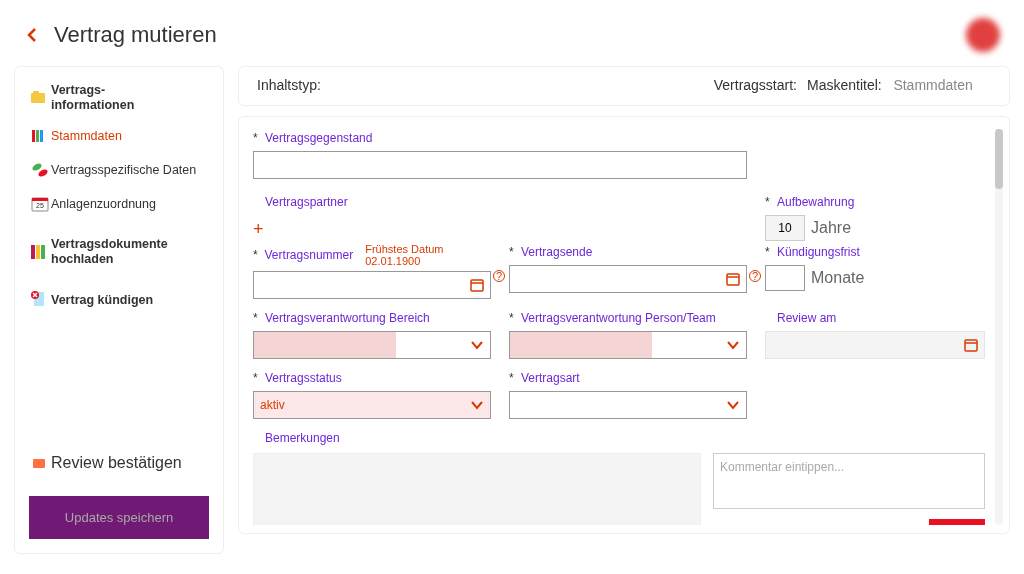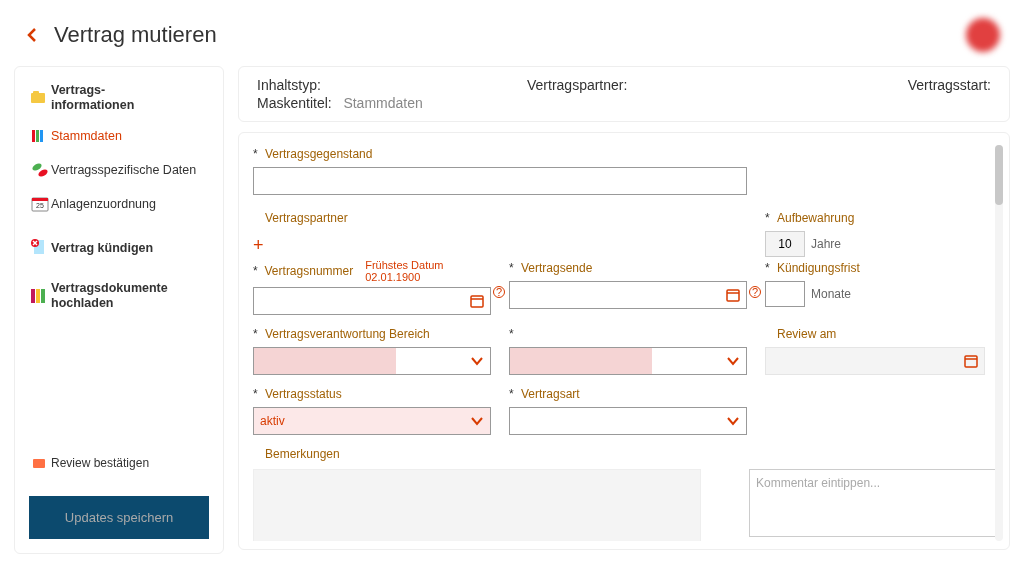--- a/index.html
+++ b/index.html
@@ -11,59 +11,59 @@
 .avatar { margin-left: auto; width: 34px; height: 34px; border-radius: 50%; background: #e14040; filter: blur(3px); }
 .layout { display: flex; gap: 14px; padding: 0 14px; }
 .sidebar { width: 222px; background: #fff; border: 1px solid #eee; border-radius: 6px; padding: 10px 0 14px; display: flex; flex-direction: column; height: 488px; }
 .side-item { display: flex; align-items: center; padding: 6px 14px; cursor: pointer; font-size: 12.5px; color: #333; }
 .side-item.bold { font-weight: 600; font-size: 12.5px; line-height: 1.2; }
 .side-item.active { color: #d83b01; }
 .side-item .icon { width: 22px; height: 22px; display: flex; align-items: center; justify-content: center; flex-shrink: 0; }
 .side-item .label { flex: 1; }
 .side-spacer { flex: 1; }
 .side-footer { padding: 0 0 6px; }
-.side-footer .side-item { font-size: 12px; }
-.save-btn { margin: 10px 14px 0; background: #0c4a6e; color: #a9a9a9; border: none; padding: 14px 10px; font-size: 13px; cursor: default; text-align: center; }
+.side-footer .side-item { font-size: 16px; }
+.save-btn { margin: 10px 14px 0; background: #701a75; color: #a9a9a9; border: none; padding: 14px 10px; font-size: 13px; cursor: default; text-align: center; }
 .main { flex: 1; display: flex; flex-direction: column; gap: 10px; }
 .info-card { border: 1px solid #eee; border-radius: 6px; padding: 10px 18px; display: grid; grid-template-columns: 260px 270px 1fr; font-size: 14px; gap: 2px 10px; }
 .info-label { color: #333; }
 .info-val { color: #888; }
 .form-card { border: 1px solid #eee; border-radius: 6px; padding: 12px 6px 8px 14px; position: relative; height: 418px; display: flex; }
 .form-scroll { flex: 1; overflow-y: auto; padding-right: 10px; }
 .scrollbar-mock { width: 8px; background: #f4f4f4; border-radius: 4px; position: relative; }
 .scrollbar-thumb { position: absolute; top: 0; left: 0; right: 0; height: 60px; background: #c8c8c8; border-radius: 4px; }
 .field-row { display: flex; gap: 18px; margin-bottom: 10px; }
 .field { display: flex; flex-direction: column; position: relative; }
 .field.w-full { width: 494px; }
 .field.w-half { width: 238px; }
 .field.w-right { width: 220px; }
 .field-label-row { display: flex; align-items: center; gap: 6px; font-size: 12px; margin-bottom: 4px; min-height: 18px; }
 .req { color: #333; width: 6px; }
-.field-label { color: #a16207; }
+.field-label { color: #6d28d9; }
 .hint { color: #d83b01; font-size: 11px; margin-left: 6px; }
 .input-wrap { display: flex; align-items: center; position: relative; }
 .help-icon { position: absolute; left: -16px; top: 5px; width: 12px; height: 12px; color: #d83b01; font-size: 11px; border: 1px solid #d83b01; border-radius: 50%; display: flex; align-items: center; justify-content: center; }
 .text-input { width: 100%; height: 28px; border: 1px solid #999; padding: 0 6px; font-size: 12px; background: #fff; }
 .text-input.disabled { background: #f4f4f4; border-color: #e5e5e5; }
 .date-input { padding-right: 28px; }
 .date-icon { position: absolute; right: 4px; top: 4px; width: 20px; height: 20px; display: flex; align-items: center; justify-content: center; }
 .date-icon svg { width: 16px; height: 16px; stroke: #d83b01; fill: none; stroke-width: 1.5; }
 .select-wrap { position: relative; }
 .select-input { width: 100%; height: 28px; border: 1px solid #999; padding: 0 28px 0 6px; font-size: 12px; background: #fff; appearance: none; }
 .select-input.pinkish { background: linear-gradient(to right, #f5d4d4 0%, #f5d4d4 60%, #fff 60%); filter: blur(0.3px); }
 .select-chev { position: absolute; right: 6px; top: 6px; width: 16px; height: 16px; pointer-events: none; }
 .select-chev svg { width: 16px; height: 16px; stroke: #d83b01; stroke-width: 2; fill: none; }
 .small-num { width: 40px; height: 26px; border: 1px solid #ccc; background: #f4f4f4; text-align: center; font-size: 12px; margin-right: 6px; }
-.unit { font-size: 12px; color: #666; }
+.unit { font-size: 16px; color: #666; }
 .partner-row { display: flex; align-items: center; gap: 8px; height: 28px; }
 .plus-icon { color: #d83b01; font-size: 18px; font-weight: 300; }
 .remarks-row { display: flex; gap: 12px; align-items: flex-start; }
 .remarks-area { flex: 1; height: 80px; background: #f4f4f4; border: 1px solid #eee; padding: 6px; font-size: 12px; resize: none; }
 .comment-box { width: 272px; }
-.comment-area { width: 100%; height: 68px; border: 1px solid #ccc; padding: 6px; font-size: 12px; resize: none; margin-left: 36px; }
+.comment-area { width: 100%; height: 56px; border: 1px solid #ccc; padding: 6px; font-size: 12px; resize: none; }
 .comment-area::placeholder { color: #aaa; }
 .submit-btn { margin-top: 6px; margin-left: auto; display: block; background: #e81123; border: none; width: 56px; height: 28px; cursor: pointer; display: flex; align-items: center; justify-content: center; }
 .submit-btn svg { width: 20px; height: 20px; stroke: #fff; stroke-width: 2.5; fill: none; }
 .right-col { display: flex; flex-direction: column; gap: 14px; }
 .two-col { display: flex; gap: 18px; }
 .col-left { width: 494px; display: flex; flex-direction: column; gap: 10px; justify-content: center; }
 </style>
 </head>
 <body>
 
@@ -114,56 +114,55 @@
             <rect x="3" y="5" width="16" height="13" rx="1" fill="#fff" stroke="#888"></rect>
             <rect x="3" y="5" width="16" height="3" fill="#e81123"></rect>
             <text x="11" y="15" font-size="7" text-anchor="middle" fill="#333">25</text>
           </svg>
       </span>
       <span class="label">Anlagenzuordnung</span>
     </div>
     <div class="side-item bold" style="margin-top:10px">
       <span class="icon">
         <svg width="22" height="22" viewBox="0 0 22 22">
+            <rect x="2" y="4" width="4" height="14" fill="#c2185b"></rect>
+            <rect x="7" y="4" width="4" height="14" fill="#fbc02d"></rect>
+            <rect x="12" y="4" width="4" height="14" fill="#4caf50"></rect>
+          </svg>
+      </span>
+      <span class="label">Vertragsdokumente hochladen</span>
+    </div>
+    <div class="side-item bold" style="margin-top:10px">
+      <span class="icon">
+        <svg width="22" height="22" viewBox="0 0 22 22">
             <rect x="5" y="3" width="10" height="14" fill="#b3e5fc"></rect>
             <circle cx="6" cy="6" r="4" fill="#e81123"></circle>
             <line x1="4" y1="4" x2="8" y2="8" stroke="#fff" stroke-width="1.5"></line>
             <line x1="8" y1="4" x2="4" y2="8" stroke="#fff" stroke-width="1.5"></line>
           </svg>
       </span>
       <span class="label">Vertrag kündigen</span>
-    </div>
-    <div class="side-item bold" style="margin-top:10px">
-      <span class="icon">
-        <svg width="22" height="22" viewBox="0 0 22 22">
-            <rect x="2" y="4" width="4" height="14" fill="#c2185b"></rect>
-            <rect x="7" y="4" width="4" height="14" fill="#fbc02d"></rect>
-            <rect x="12" y="4" width="4" height="14" fill="#4caf50"></rect>
-          </svg>
-      </span>
-      <span class="label">Vertragsdokumente hochladen</span>
     </div>
     <div class="side-spacer"></div>
     <div class="side-footer">
       <div class="side-item">
         <span class="icon">
           <svg width="18" height="18" viewBox="0 0 18 18">
               <rect x="2" y="5" width="12" height="9" rx="1" fill="#ff7043"></rect>
             </svg>
         </span>
         <span class="label">Review bestätigen</span>
       </div>
     </div>
     <button class="save-btn">Updates speichern</button>
   </div>
 
   <div class="main">
     <div class="info-card">
       <div><span class="info-label">Inhaltstyp:</span></div>
-      <div><span class="info-label">Vertragspartner:</span></div>
       <div style="text-align:right"><span class="info-label">Vertragsstart:</span> <span class="info-val"></span></div>
       <div><span class="info-label">Maskentitel:</span> &nbsp;&nbsp;<span class="info-val">Stammdaten</span></div>
       <div><span class="info-val"></span></div>
       <div></div>
     </div>
 
     <div class="form-card">
       <div class="form-scroll">
 
         <div class="field w-full" style="margin-bottom:14px">
@@ -264,20 +263,21 @@
                 <select class="select-input pinkish"><option></option></select>
                 <span class="select-chev"><svg viewBox="0 0 16 16">
                       <polyline points="3,5 8,11 13,5"></polyline>
                     </svg></span>
               </div>
             </div>
           </div>
           <div class="field w-half">
             <div class="field-label-row">
                 <span class="req">*</span>
+                <span class="field-label">Vertragsverantwortung Person/Team</span>
               </div>
             <div class="select-wrap" style="width:100%">
               <select class="select-input pinkish"><option></option></select>
               <span class="select-chev"><svg viewBox="0 0 16 16">
                     <polyline points="3,5 8,11 13,5"></polyline>
                   </svg></span>
             </div>
           </div>
           <div class="field w-right">
             <div class="field-label-row">

